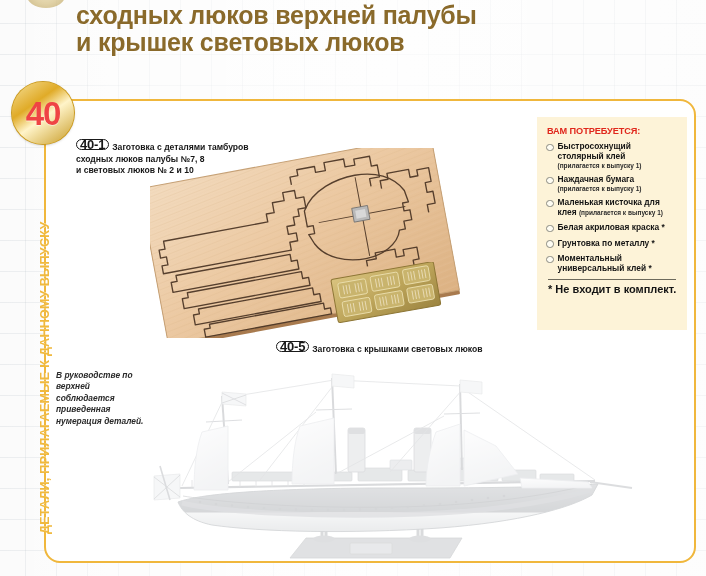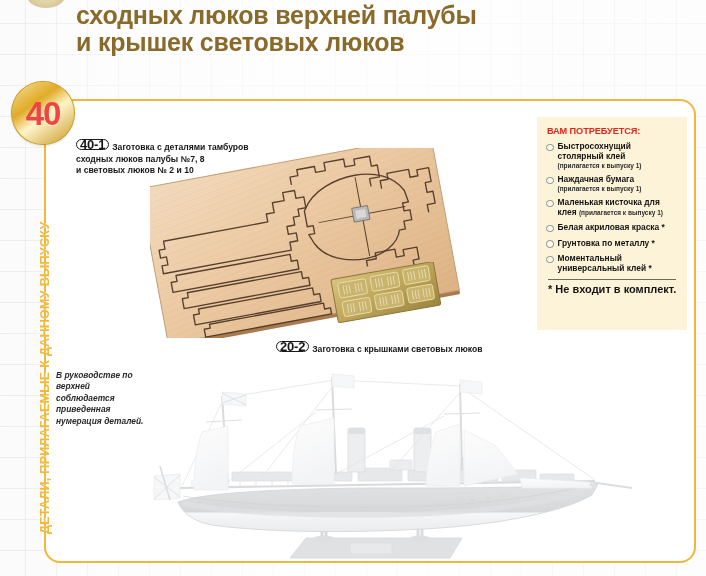--- a/index.html
+++ b/index.html
@@ -370,21 +370,21 @@
     </svg>
   </div>
 
   <div class="cap" id="cap-401">
     <span class="tag">40-1</span><span>Заготовка с деталями тамбуров</span><br>
     <span>сходных люков палубы №7, 8</span><br>
     <span>и световых люков № 2 и 10</span>
   </div>
 
   <div class="cap" id="cap-402">
-    <span class="tag">20-2</span><span>Заготовка с крышками световых люков</span>
+    <span class="tag">40-5</span><span>Заготовка с крышками световых люков</span>
   </div>
 
   <div id="note">В руководстве по верхней соблюдается приведенная нумерация деталей.</div>
 
   <div id="ship-wrap">
     <svg width="546" height="208" viewBox="0 0 546 208">
       <defs>
         <linearGradient id="hullg" x1="0" y1="0" x2="0" y2="1">
           <stop offset="0%" stop-color="#b9bcc0"></stop>
           <stop offset="58%" stop-color="#9ea2a7"></stop>

